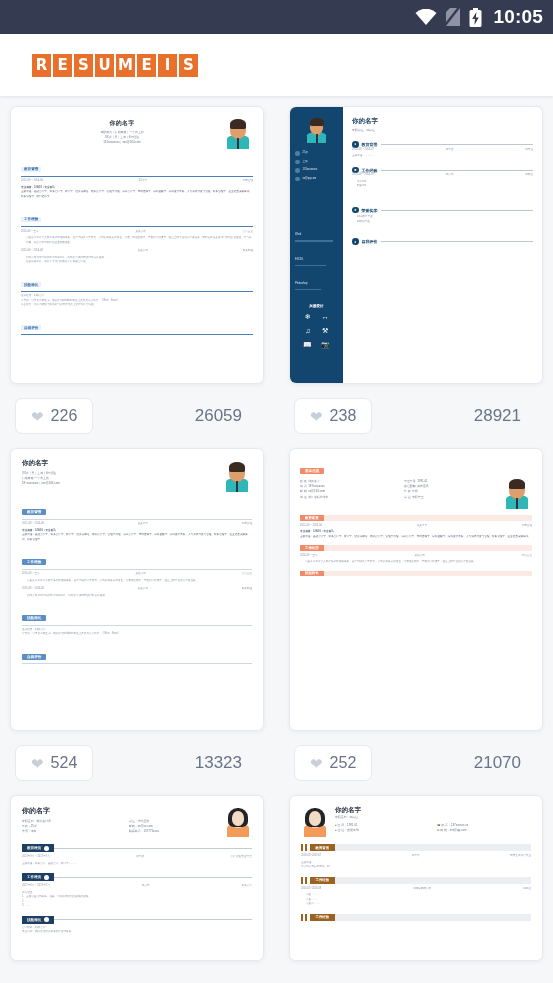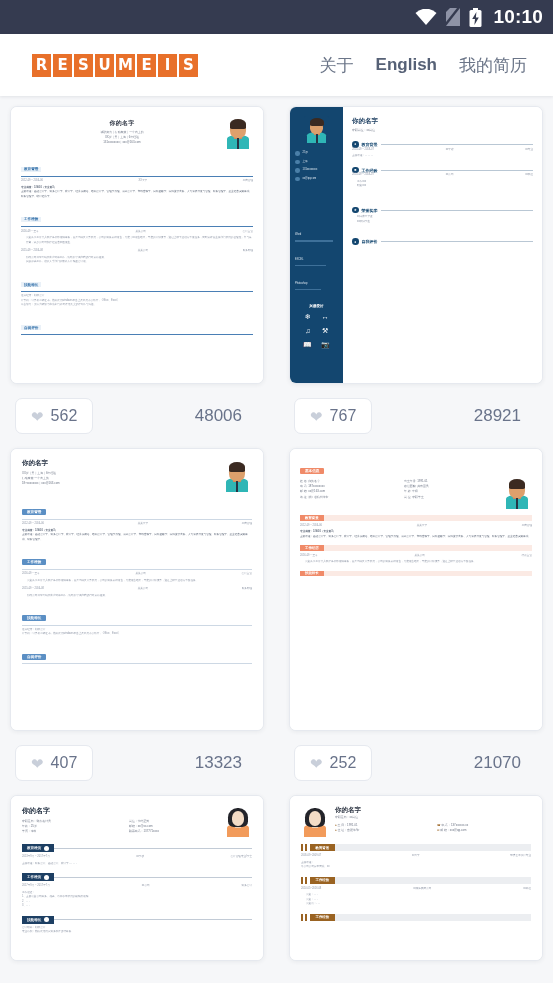--- a/index.html
+++ b/index.html
@@ -191,39 +191,34 @@
       <path d="M14 0 L0 18 L0 14 L11 0 Z" fill="#353b50"></path>
     </svg>
   </span>
   <span class="sb-icon">
     <svg width="13" height="19" viewBox="0 0 13 19">
       <rect x="4" y="0" width="5" height="2" fill="#ffffff"></rect>
       <rect x="0.5" y="2" width="12" height="17" rx="1.5" fill="#ffffff"></rect>
       <path d="M7.4 4 L3.2 11 H6 L5.4 17 L9.8 9.6 H6.9 Z" fill="#353b50"></path>
     </svg>
   </span>
-  <span class="sb-time">10:10</span>
+  <span class="sb-time">10:05</span>
 </div>
 
 <div class="header">
   <div class="logo">
       <div class="logo-letter">R</div>
       <div class="logo-letter">E</div>
       <div class="logo-letter">S</div>
       <div class="logo-letter">U</div>
       <div class="logo-letter">M</div>
       <div class="logo-letter">E</div>
       <div class="logo-letter">I</div>
       <div class="logo-letter">S</div>
     </div>
-  <div class="nav">
-      <div class="nav-item">关于</div>
-      <div class="nav-item en">English</div>
-      <div class="nav-item">我的简历</div>
-    </div>
 </div>
 
 <div class="content">
   <div class="grid">
 
     <div class="cell">
       <div class="card card-tall">
         <div class="rs t1">
           <div class="hd">
             <div class="hd-mid">
@@ -282,23 +277,23 @@
 
           <div class="sec">
             <div class="sec-t">自我评价</div>
             <div class="sec-r"></div>
           </div>
         </div>
       </div>
       <div class="stats">
         <div class="like-btn">
           <span class="heart">❤</span>
-          <span class="like-count">562</span>
-        </div>
-        <span class="view-count">48006</span>
+          <span class="like-count">226</span>
+        </div>
+        <span class="view-count">26059</span>
       </div>
     </div>
 
     <div class="cell">
       <div class="card card-tall">
         <div class="rs t2">
           <div class="side">
             <div class="av" style="width:25px;height:27px;margin:2px auto 8px">
               <div class="bg" style="background:#13466f"></div>
                 <div class="body"></div>
@@ -382,21 +377,21 @@
               <span class="dot">●</span>
               <span class="sec-t">自我评价</span>
               <span class="sec-r"></span>
             </div>
           </div>
         </div>
       </div>
       <div class="stats">
         <div class="like-btn">
           <span class="heart">❤</span>
-          <span class="like-count">767</span>
+          <span class="like-count">238</span>
         </div>
         <span class="view-count">28921</span>
       </div>
     </div>
 
     <div class="cell">
       <div class="card card-mid">
         <div class="rs t3">
           <div style="display:flex;align-items:flex-start">
             <div style="flex:1">
@@ -453,21 +448,21 @@
 
           <div class="sec">
             <div class="sec-t">自我评价</div>
             <div class="sec-r"></div>
           </div>
         </div>
       </div>
       <div class="stats">
         <div class="like-btn">
           <span class="heart">❤</span>
-          <span class="like-count">407</span>
+          <span class="like-count">524</span>
         </div>
         <span class="view-count">13323</span>
       </div>
     </div>
 
     <div class="cell">
       <div class="card card-mid">
         <div class="rs t4">
           <div class="tag">基本信息</div>
           <div style="display:flex;align-items:flex-start">

